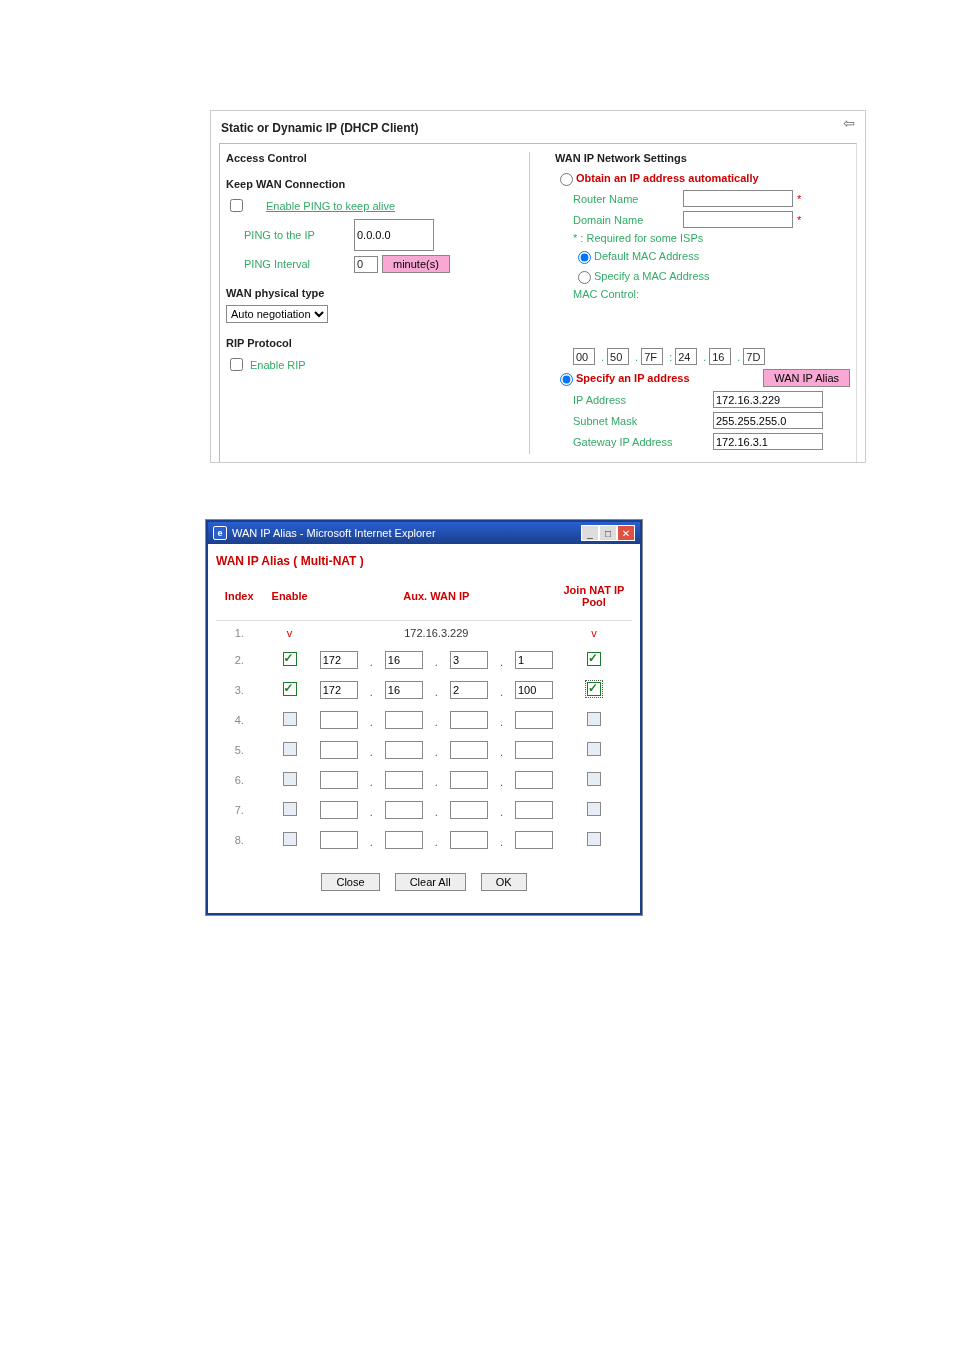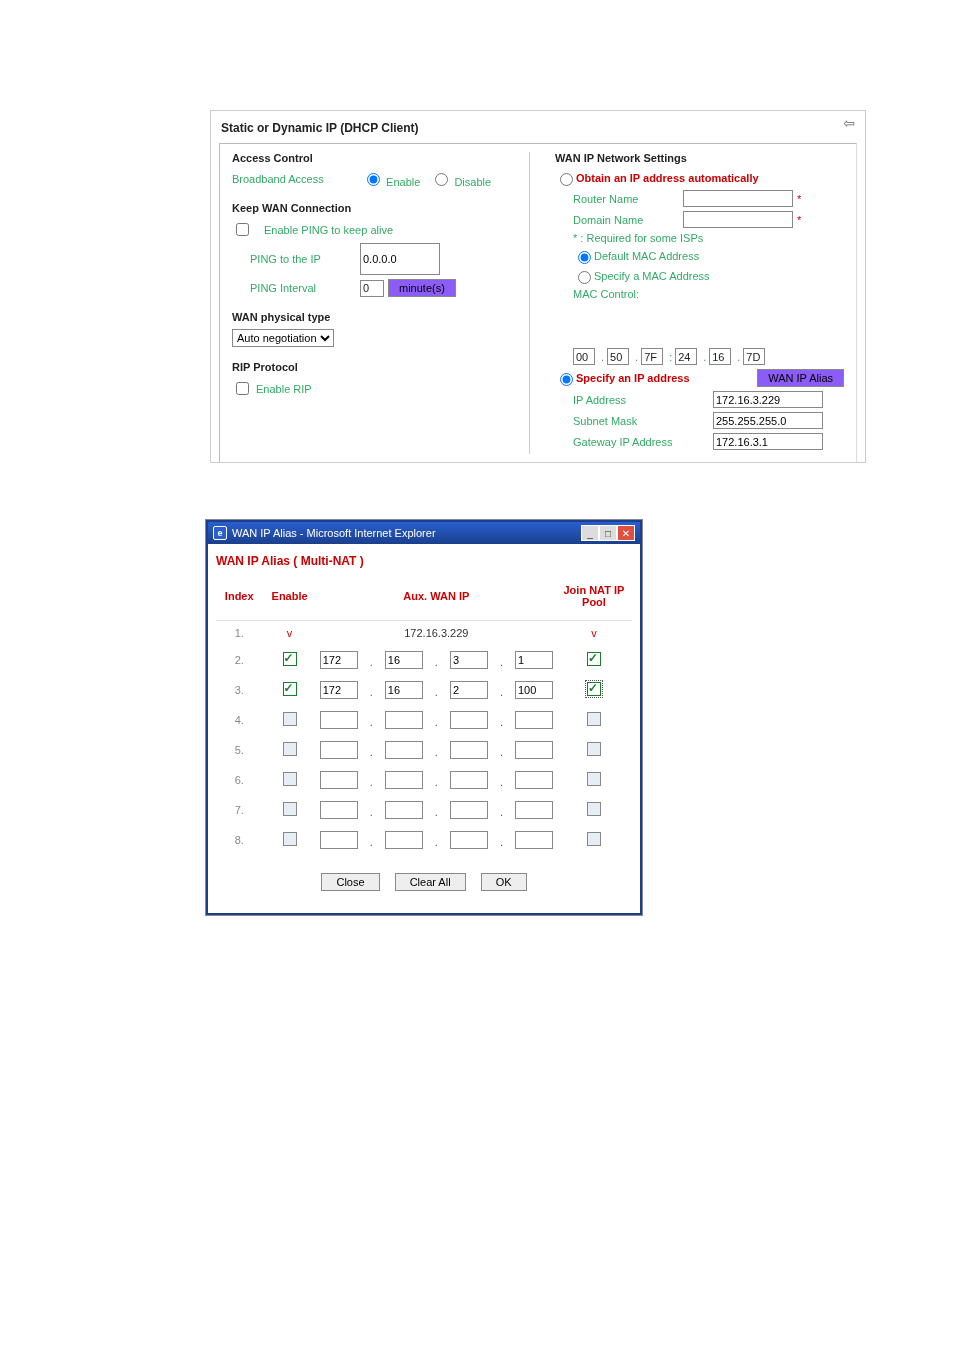--- a/index.html
+++ b/index.html
@@ -35,21 +35,21 @@
       right: 10px;
       top: 4px;
       font-size: 14px;
       color: #666;
       cursor: pointer;
     }
     .ruled {
       border-top:1px solid #bbb;
       border-left:1px solid #bbb;
       border-right:1px solid #ddd;
-      padding: 8px 12px;
+      padding: 8px 6px;
       gap: 17px;
     }
     .cols {
       display:flex;
     }
     .col { flex:1; }
     .col.left { padding-right: 8px; border-right:1px solid #ccc;}
     .col.right { padding-left: 8px;}
     .h1 { font-weight:bold; color:#222; margin-bottom:6px; font-size:11px;}
     .ctrl-line { color:#3a6; font-size:11px; margin:4px 0; display:flex; align-items:center;}
@@ -77,21 +77,21 @@
       width:110px;
       height:17px;
       font-size:11px;
       border:1px solid #888;
       padding:0 2px;
     }
     .btn {
       font-size:11px;
       padding:2px 10px;
       border:1px solid #888;
-      background:#8b5cf6;
+      background:#f9a8d4;
       cursor:pointer;
     }
     .radio { margin-right:3px;}
     select.tiny {
       font-size:11px;
       border:1px solid #888;
       height:18px;
       background:#fff;
     }
     .mac-row input.tiny { width:22px; }
@@ -206,36 +206,25 @@
 
 <div class="fig-main">
   <div class="fig-main-title">Static or Dynamic IP (DHCP Client)</div>
   <span class="back-arrow">⇦</span>
 
   <div class="ruled cols">
 
     <div class="col left">
 
       <div class="h1">Access Control</div>
-      <div class="ctrl-line">
-        <span class="gr" style="width:130px;">Broadband Access</span>
-        <label class="gr">
-          <input type="radio" class="radio" checked="" style="">
-          <span>Enable</span>
-        </label>
-        <label class="gr" style="margin-left:10px;">
-          <input type="radio" class="radio" style="">
-          <span>Disable</span>
-        </label>
-      </div>
 
       <div class="h1" style="margin-top:14px;">Keep WAN Connection</div>
       <div class="ctrl-line">
         <input type="checkbox" style="">
-        <span class="gr" style="margin-left:12px;">Enable PING to keep alive</span>
+        <span class="gr" style="margin-left:20px;text-decoration:underline;">Enable PING to keep alive</span>
       </div>
       <div class="ctrl-line">
         <span class="gr" style="width:110px;margin-left:18px;">PING to the IP</span>
         <input type="text" class="med" value="0.0.0.0" style="">
       </div>
       <div class="ctrl-line">
         <span class="gr" style="width:110px;margin-left:18px;">PING Interval</span>
         <input type="text" class="tiny" style="width: 24px;" value="0">
         <button class="btn" style="margin-left:4px;">minute(s)</button>
       </div>

